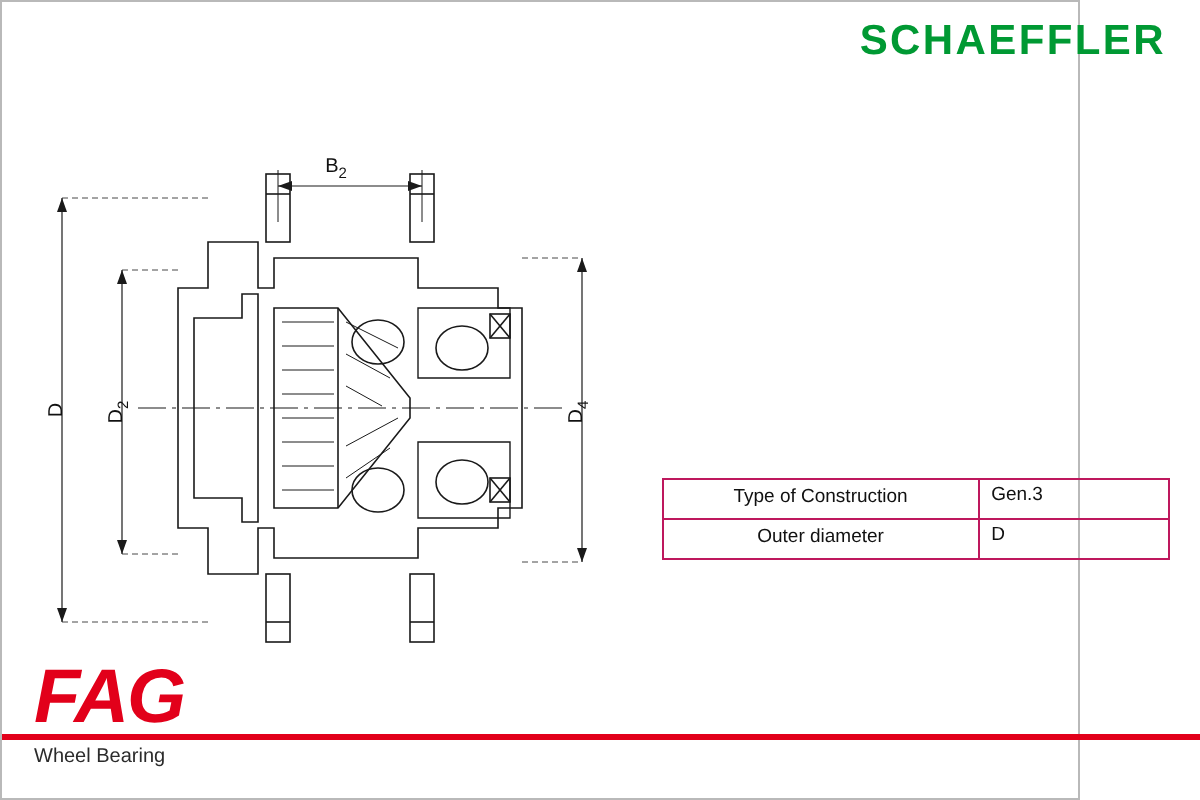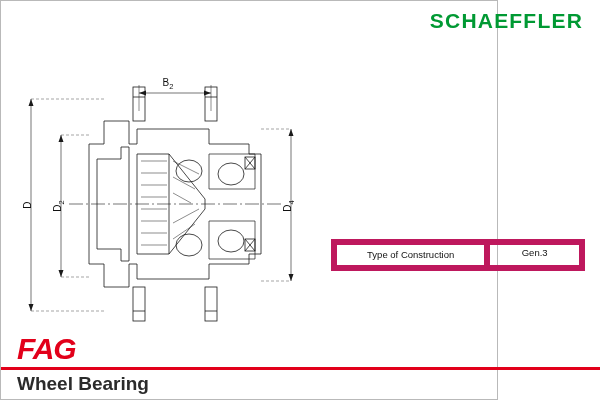--- a/index.html
+++ b/index.html
@@ -5,21 +5,21 @@
   html,body{margin:0;padding:0;}
   body{
     width:600px;height:400px;
     background:#ffffff;
     font-family:"Liberation Sans", sans-serif;
     position:relative;
     overflow:hidden;
   }
   .page{
     position:absolute;
-    left:0;top:0;width:498px;height:400px;
+    left:0;top:0;width:540px;height:400px;
     border:1px solid #b9b9b9;
     box-sizing:border-box;
     background:#fff;
   }
   
   .brand{
     position:absolute;
     left:0;top:0;width:600px;height:46px;
   }
   .brand-text{
@@ -40,54 +40,54 @@
   
   .spec-table{
     position:absolute;
     left:330px;top:238px;
     width:254px;
     border-collapse:collapse;
     font-size:9.5px;
     color:#111;
   }
   .spec-table td{
-    border:6px solid #be185d;
+    border:1px solid #be185d;
     height:16px;
     padding:0 6px;
     line-height:16px;
   }
   .spec-table td.label{width:160px;text-align:center;}
-  .spec-table td.value{width:92px;text-align:center;}
+  .spec-table td.value{width:92px;text-align:left;}
   .spec-table td.value sub,
   .drawing text tspan.sub{font-size:7.5px;}
   
   .fag{
     position:absolute;
     left:16px;top:333px;
   }
   .fag-text{
     font-family:"Liberation Sans", sans-serif;
     font-weight:bold;
     font-style:italic;
-    font-size:30px;
+    font-size:38px;
     color:#e2001a;
     letter-spacing:-1px;
     line-height:30px;
   }
   
   .footer-rule{
     position:absolute;
     left:0;top:366px;width:600px;height:3px;
     background:#e2001a;
   }
   .footer-title{
     position:absolute;
     left:16px;top:372px;
-    font-size:19px;
-    font-weight:bold;
+    font-size:10px;
+    font-weight:normal;
     color:#2b2b2b;
   }
 </style>
 </head>
 <body>
 
 <div class="page">
 
   <div class="brand">
     <div class="brand-text">SCHAEFFLER</div>
@@ -184,20 +184,24 @@
       </g>
     </svg>
   </div>
 
   <table class="spec-table">
     <tbody>
       <tr>
         <td class="label">Type of Construction</td>
         <td class="value"><span>Gen.3</span><sub></sub></td>
       </tr>
+      <tr>
+        <td class="label">Outer diameter</td>
+        <td class="value"><span>D</span><sub></sub></td>
+      </tr>
     </tbody>
   </table>
 
   <div class="fag">
     <div class="fag-text">FAG</div>
   </div>
 
   <div class="footer-rule"></div>
   <div class="footer-title">Wheel Bearing</div>
 

